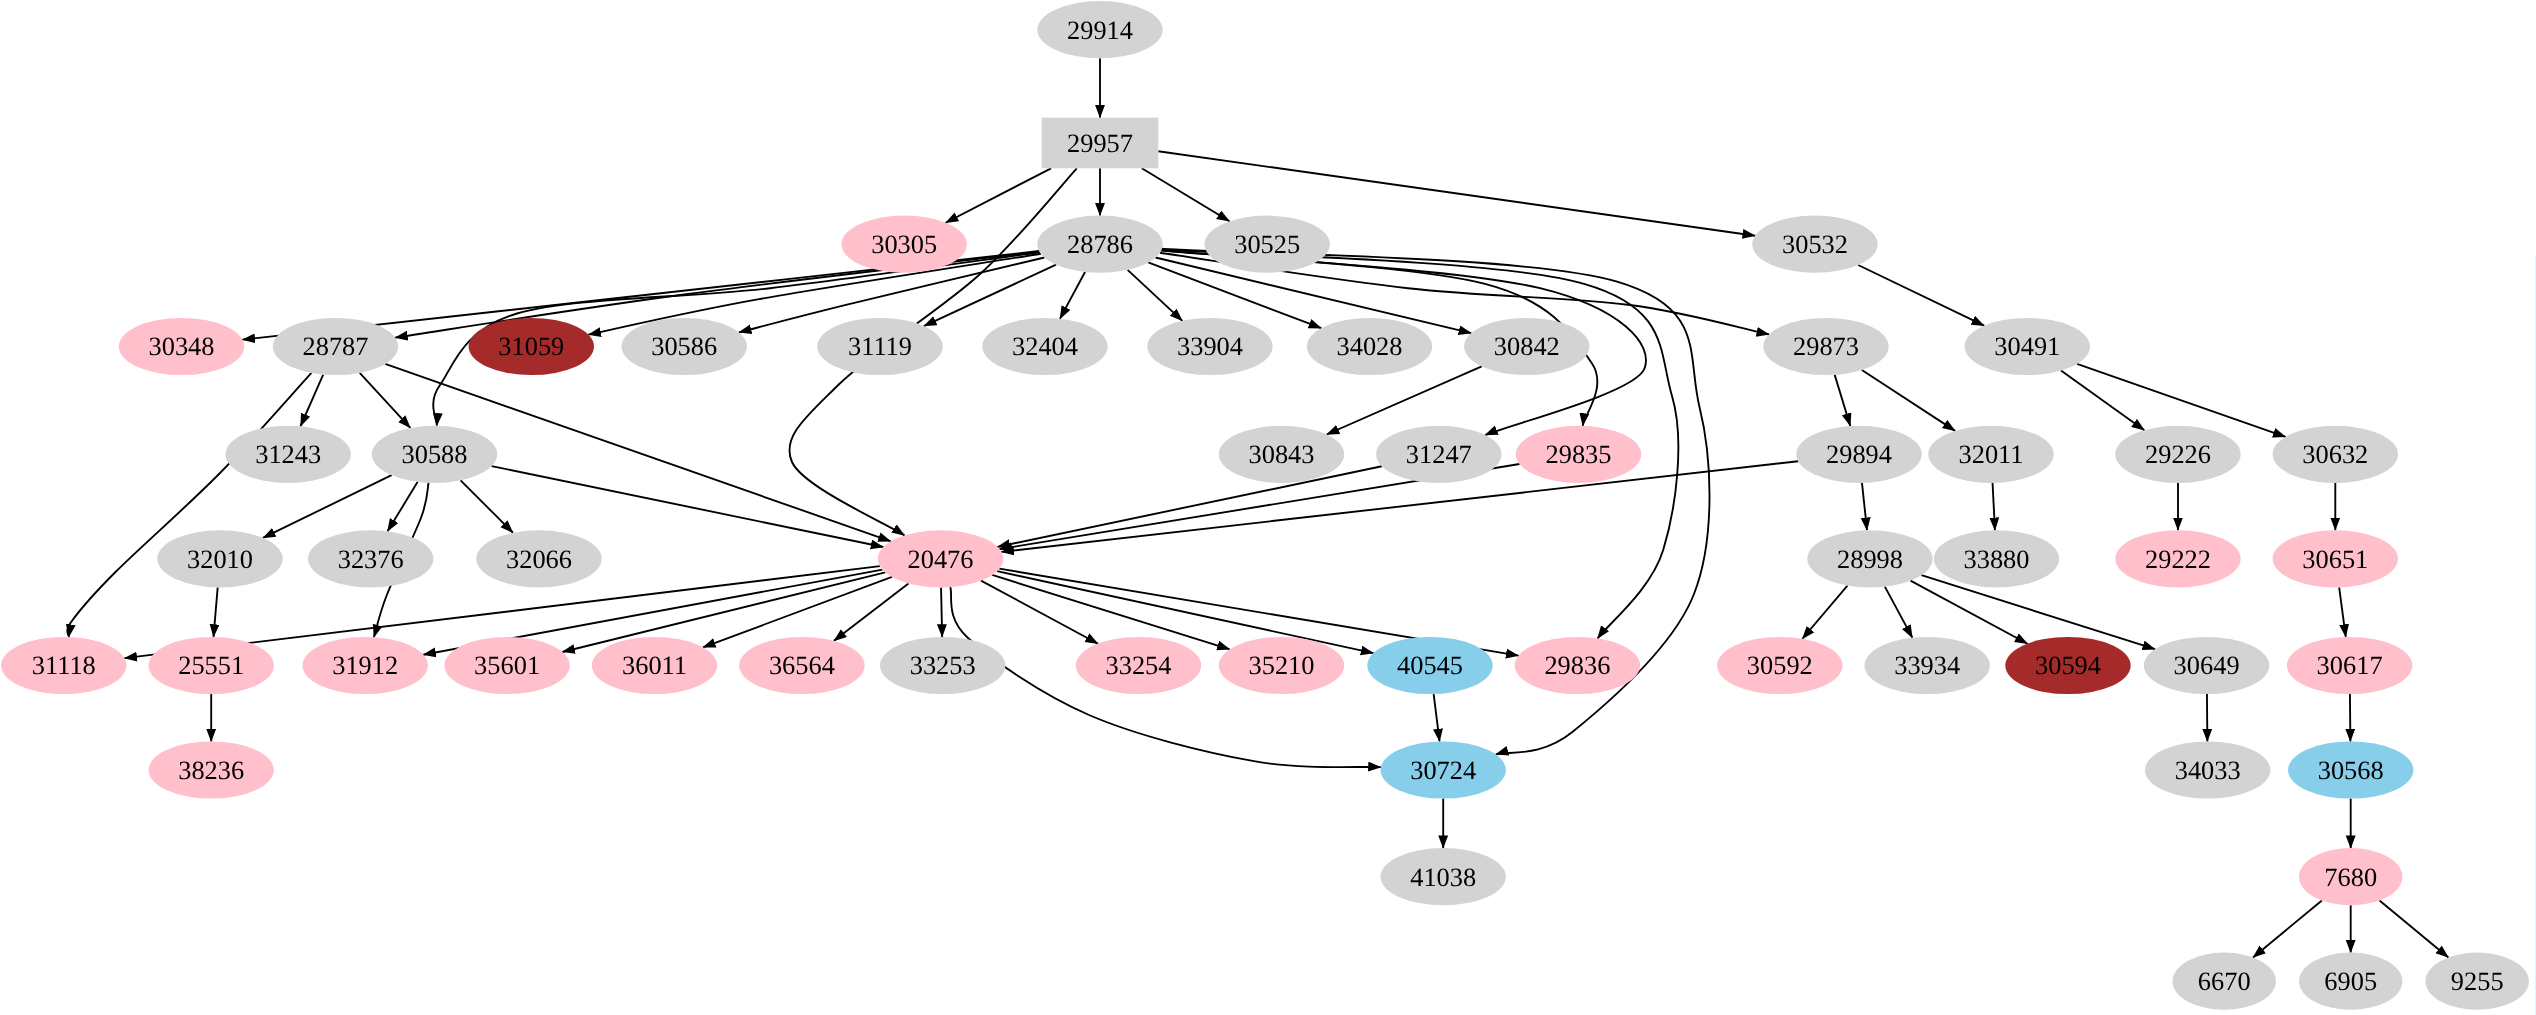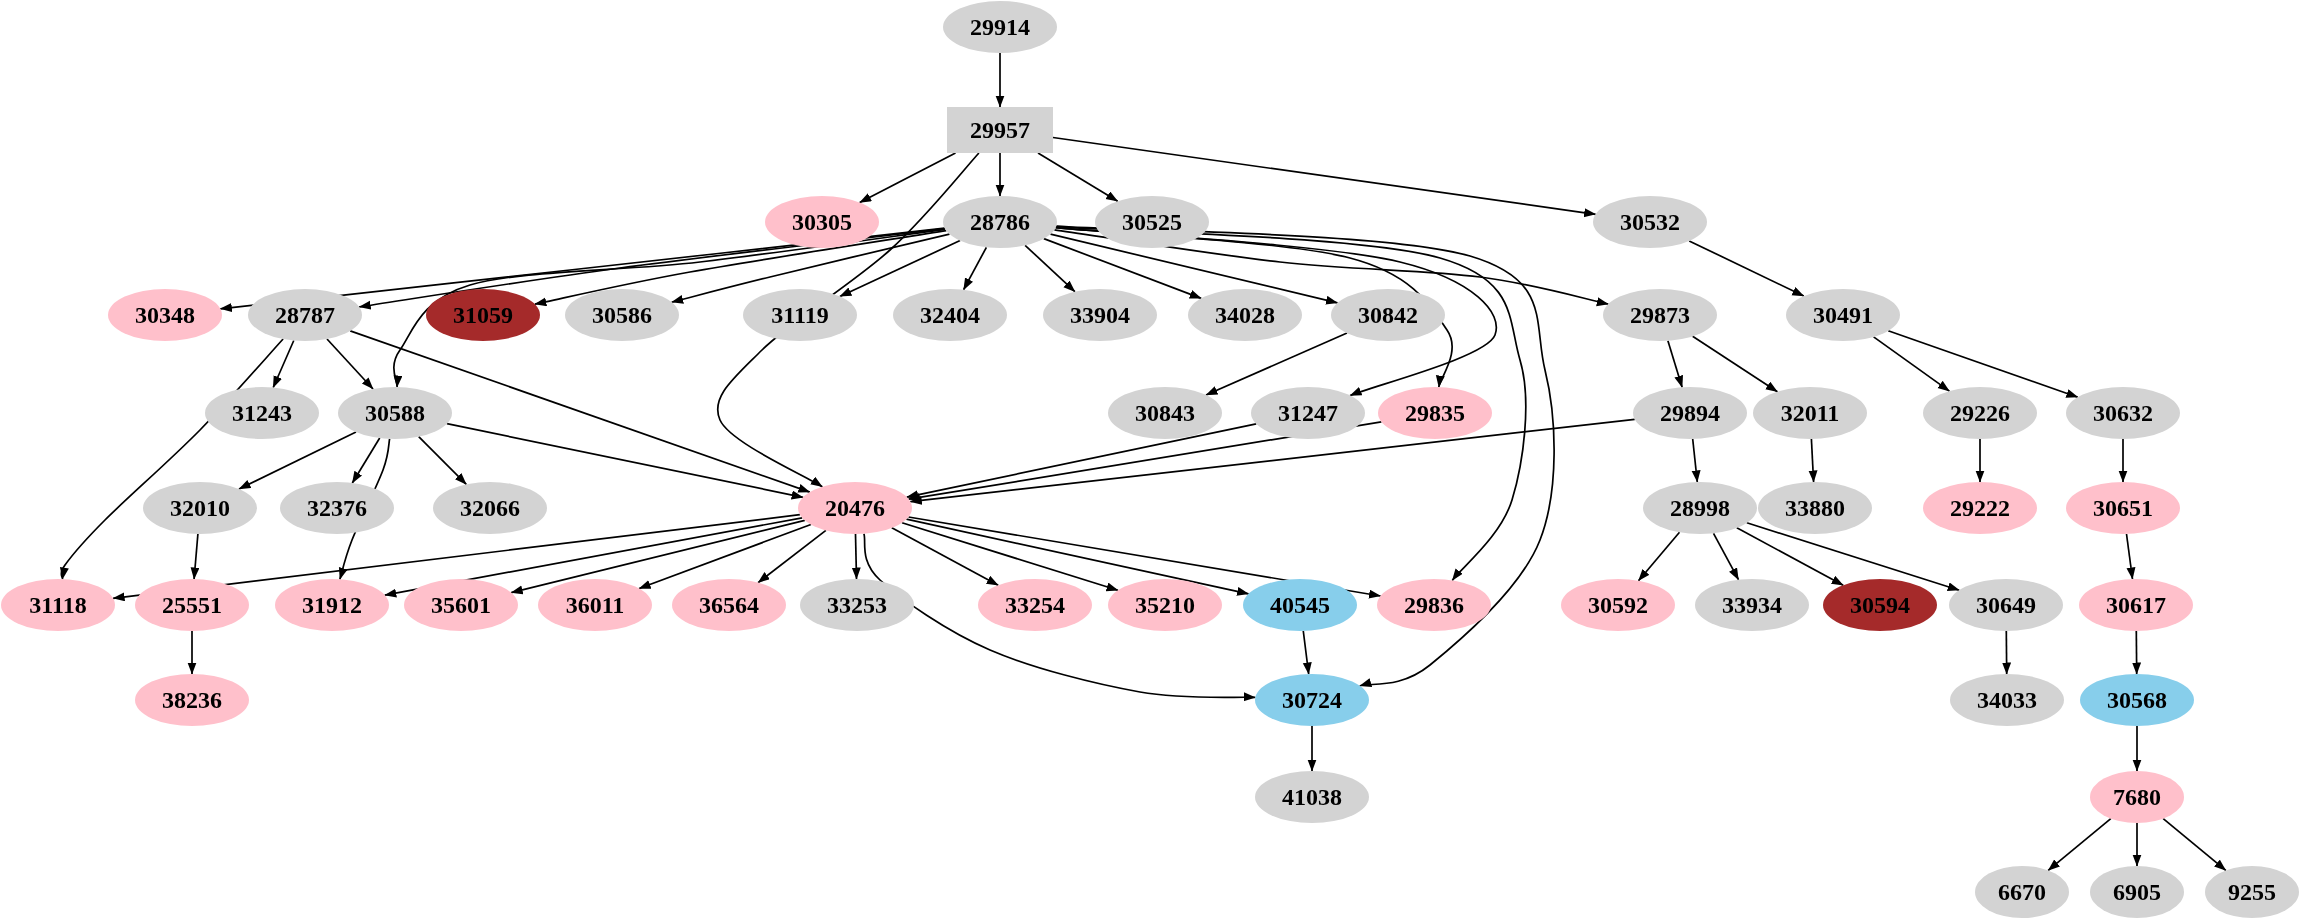--- a/index.html
+++ b/index.html
@@ -5,21 +5,20 @@
   html, body {
     margin: 0;
     padding: 0;
     background: #ffffff;
   }
   main[data-name="graph-viewport"] {
     width: 2305px;
     height: 923px;
     overflow: hidden;
     background: #7dd3fc;
-    font-weight: bold;
   }
   svg#graph-svg {
     display: block;
     width: 2305px;
     height: 923px;
     font-family: "Liberation Serif", "DejaVu Serif", serif;
   }
   svg#graph-svg text {
     font-size: 24px;
     text-anchor: middle;

